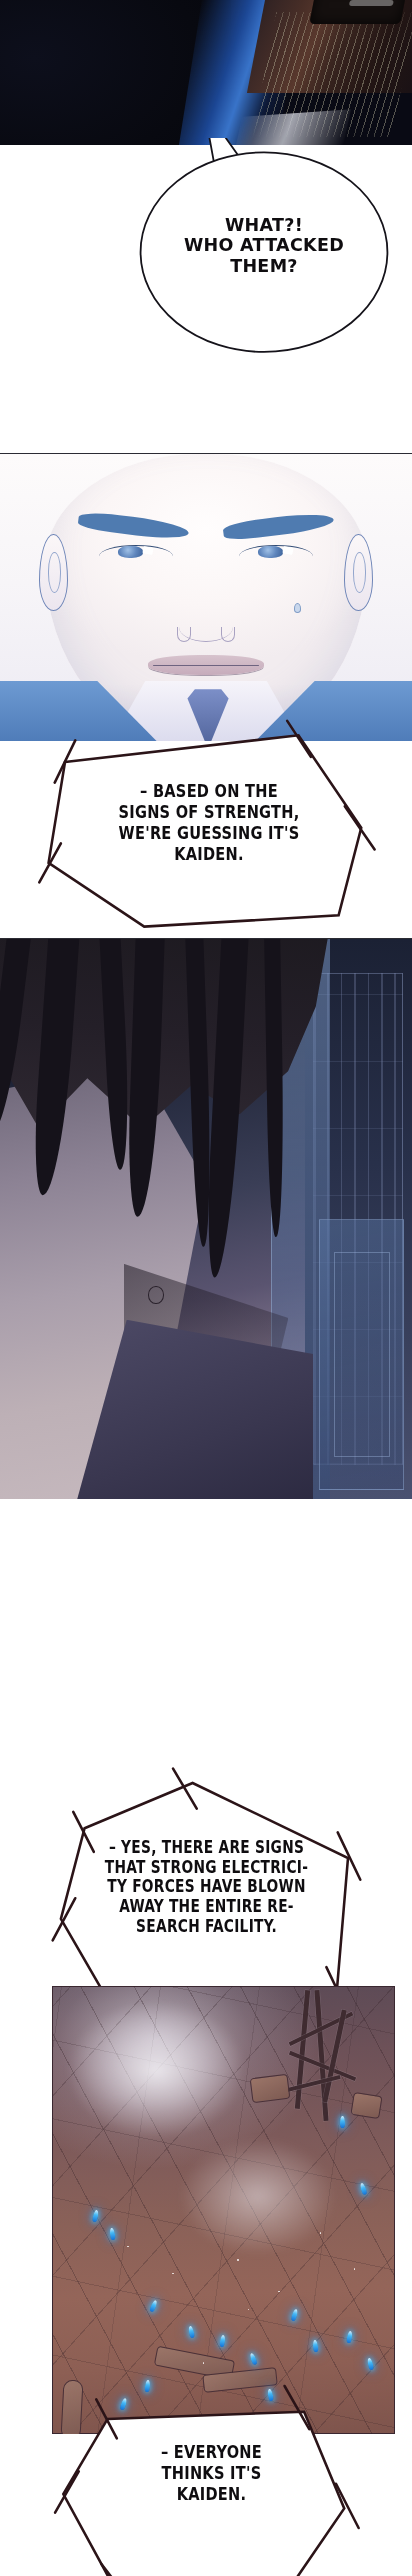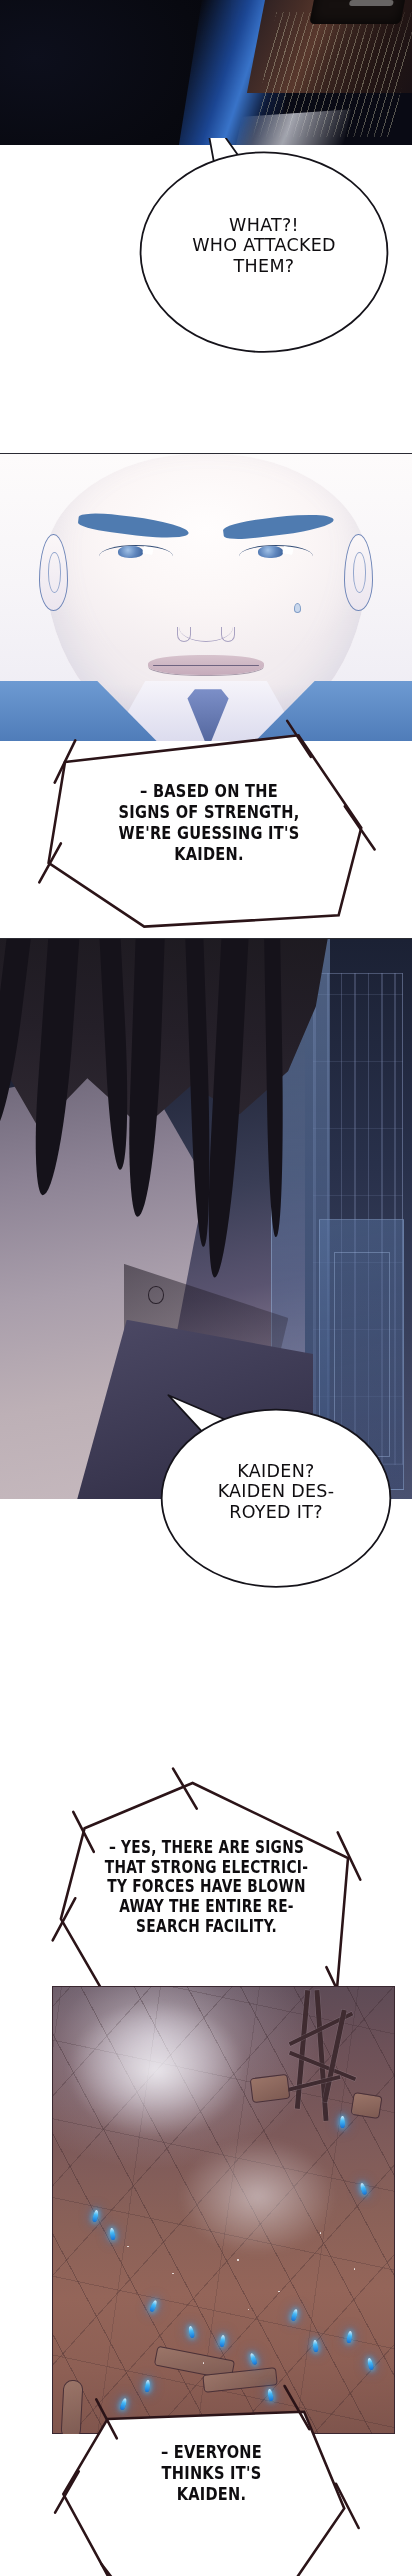--- a/index.html
+++ b/index.html
@@ -281,21 +281,21 @@
     position:absolute;width:1.5px;height:1.5px;border-radius:50%;
     background:#ffffff;opacity:.85;
   }
 
   
   .bubble{position:absolute;}
   .bubble .txt{
     position:absolute;left:0;right:0;
     text-align:center;
     color:#0f0d10;
-    font-weight:400;
+    font-weight:700;
     letter-spacing:0.3px;
     line-height:1.16;
     white-space:pre-line;
   }
 
   
   .bubble-ang svg{display:block;overflow:visible;}
   .bubble-ang .txt{
     font-family:"DejaVu Sans", sans-serif;
     font-weight:700;
@@ -396,30 +396,20 @@
     <div class="strand" style="left:12%;top:-2%;width:31px;height:268px;transform:rotate(4deg);"></div>
     <div class="strand" style="left:24%;top:-2%;width:20.6px;height:242px;transform:rotate(-3deg);"></div>
     <div class="strand" style="left:33%;top:-2%;width:29px;height:289px;transform:rotate(2deg);"></div>
     <div class="strand" style="left:45%;top:-2%;width:17.5px;height:319px;transform:rotate(-2deg);"></div>
     <div class="strand" style="left:54%;top:-2%;width:27px;height:350px;transform:rotate(3deg);"></div>
     <div class="strand" style="left:64%;top:-2%;width:15.5px;height:309px;transform:rotate(-1deg);"></div>
     <div class="ear-ring"></div>
     <div class="shoulder"></div>
   </div>
 
-  <div class="bubble" id="bubble-kaiden-q" style="left:156px;top:1391px;width:240px;height:199px;">
-    <svg width="240" height="199" viewBox="0 0 466 386">
-      <path d="M98 88 L24 8 L150 62 Z" fill="#ffffff" stroke="#15131a" stroke-width="3.5" stroke-linejoin="round"></path>
-      <ellipse cx="233" cy="208" rx="222" ry="172" fill="#ffffff" stroke="#15131a" stroke-width="3.5"></ellipse>
-      <path d="M100 86 L152 60" fill="none" stroke="#ffffff" stroke-width="7"></path>
-    </svg>
-    <div class="txt t-shout" style="top:70px;">KAIDEN?
-KAIDEN DES-
-ROYED IT?</div>
-  </div>
 
   <div class="bubble bubble-ang" id="bubble-electricity" style="left:29px;top:1751px;width:355px;height:278px;">
     <svg width="355" height="278" viewBox="0 0 690 540">
       <polygon points="108,150 318,62 620,208 598,470 166,506 62,326" fill="#ffffff" stroke="#2b1418" stroke-width="5" stroke-linejoin="miter"></polygon>
       <g stroke="#2b1418" stroke-width="5" stroke-linecap="round" fill="none">
         <line x1="280" y1="34" x2="326" y2="112"></line>
         <line x1="600" y1="158" x2="644" y2="250"></line>
         <line x1="86" y1="118" x2="126" y2="196"></line>
         <line x1="90" y1="286" x2="46" y2="368"></line>
         <line x1="578" y1="420" x2="622" y2="512"></line>

